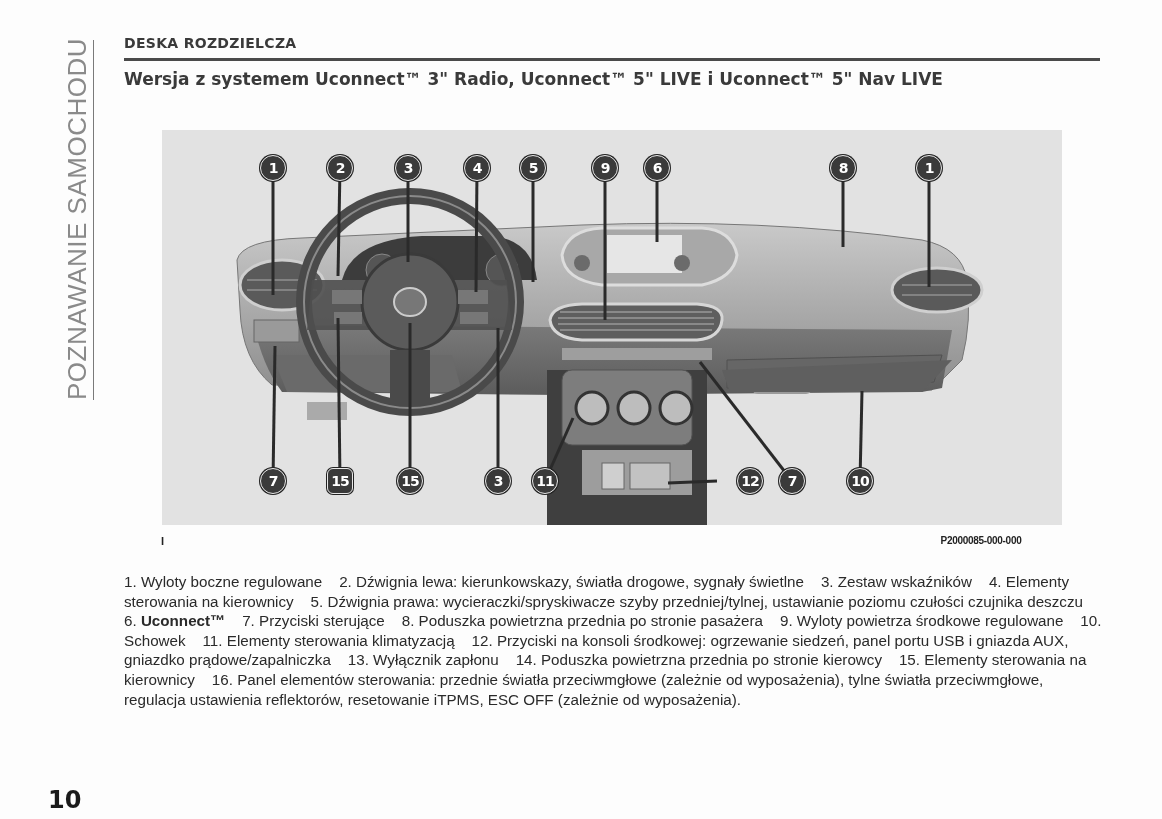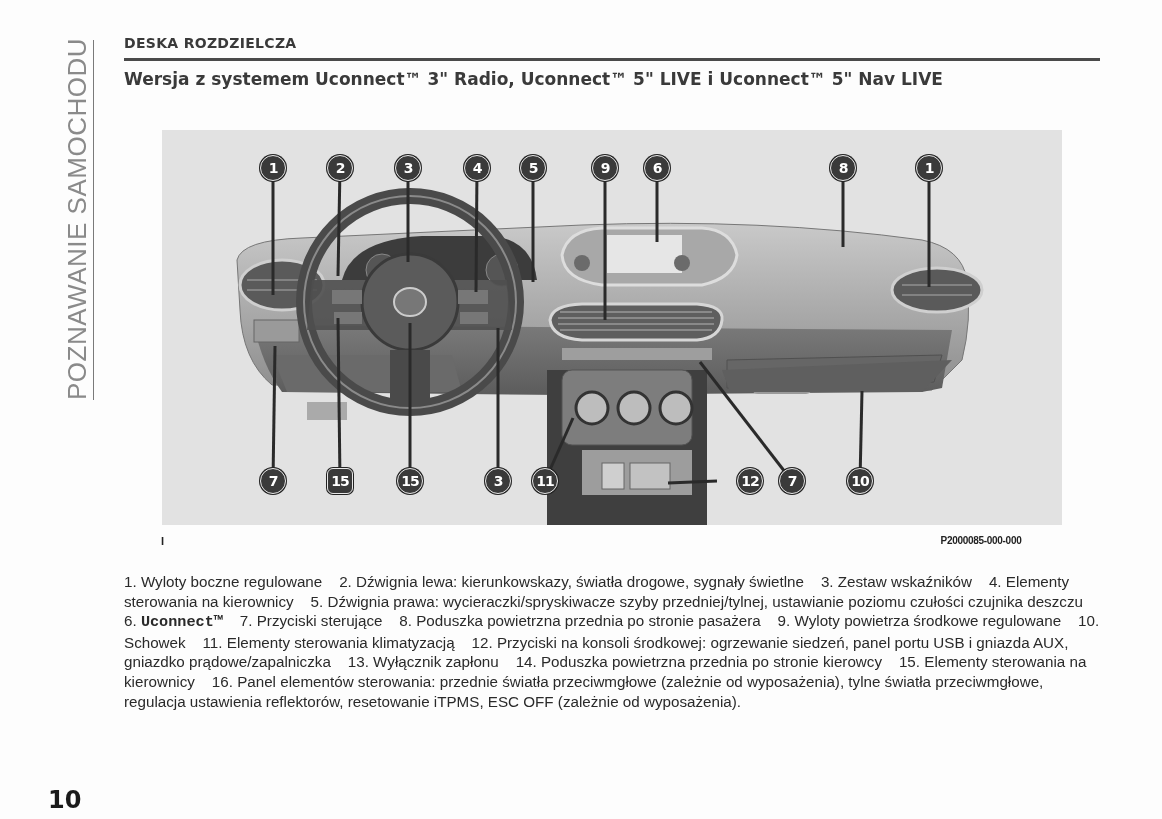--- a/index.html
+++ b/index.html
@@ -30,21 +30,21 @@
   }
   .figure {
     position:absolute; left:162px; top:130px; width:900px; height:395px; background:#e2e2e2;
     overflow:hidden;
   }
   .fig-left-mark { position:absolute; left:161px; top:535px; font-size:11px; font-weight:bold; color:#222; }
   .fig-code { position:absolute; left:900px; top:535px; width:162px; text-align:center; font-size:10px; font-weight:bold; color:#222; letter-spacing:-0.3px; }
   .legend {
     position:absolute; left:124px; top:572px; width:980px; font-size:15.2px; line-height:19.6px; color:#2a2a2a;
   }
-  .legend b { font-weight:bold;font-family:Liberation Mono, monospace; }
+  .legend b { font-weight:bold; }
   .page-number { position:absolute; left:48px; top:786px; font-size:24px; font-weight:bold; color:#1a1a1a; font-family:"DejaVu Sans", sans-serif; }
 
   .callout {
     position:absolute; width:24px; height:24px; border-radius:50%; background:#3a3a3a; color:#fff;
     font-size:14px; font-weight:bold; text-align:center; line-height:24px; border:1px solid #e8e8e8;
     box-shadow:0 0 0 1px #222; font-family:"DejaVu Sans", sans-serif; letter-spacing:-1px;
   }
 </style>
 </head>
 <body>

